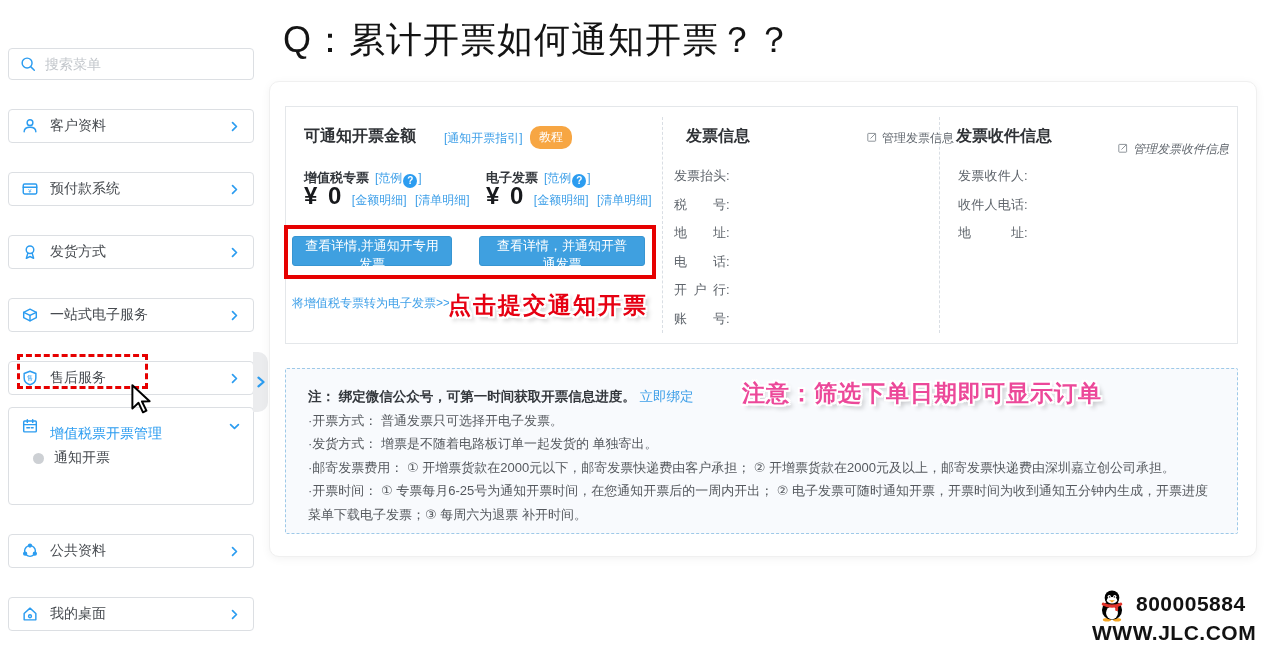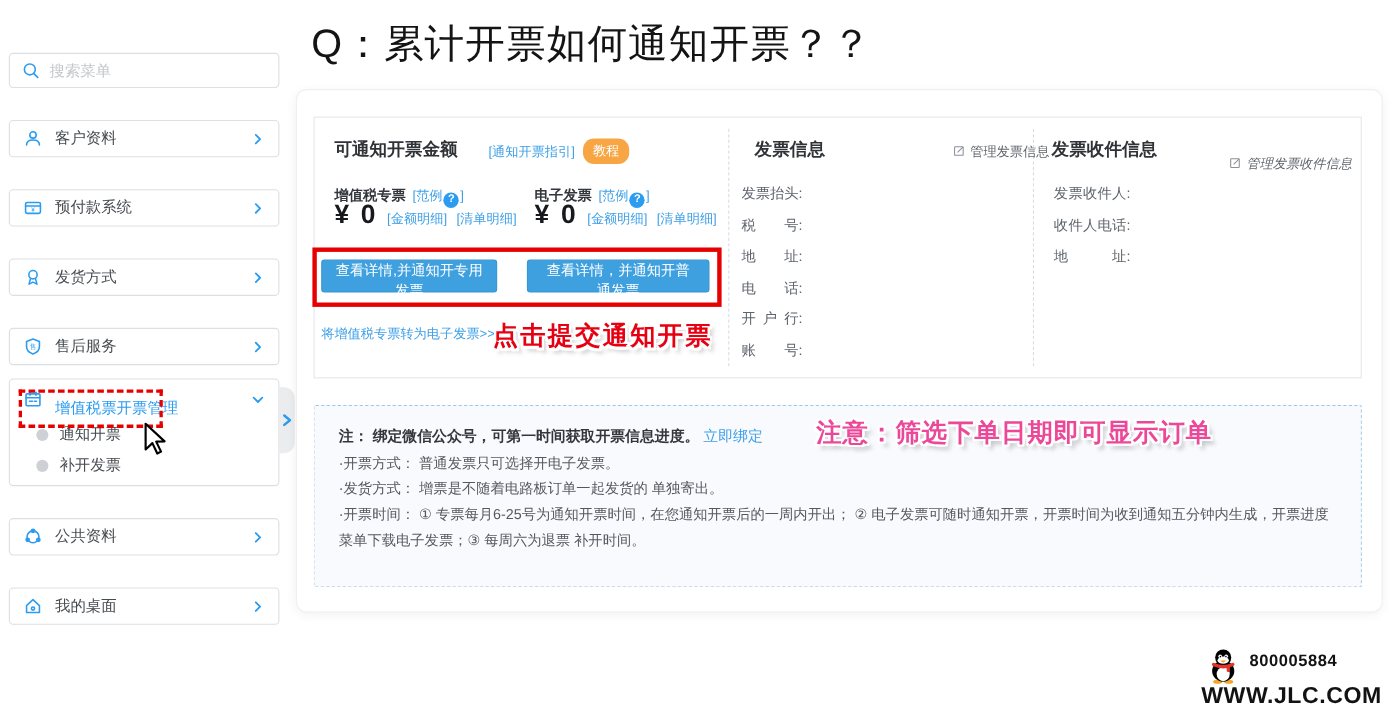--- a/index.html
+++ b/index.html
@@ -102,21 +102,21 @@
     padding:16px 22px 0 22px; font-size:13px; line-height:23.5px; color:#55595e;
   }
   .notes .head { font-size:13.5px; font-weight:bold; color:#33373c; }
   .annotation-blue {
     position:absolute; left:472px; top:296px; font-size:23px; font-weight:900; color:#ec4899;
     letter-spacing:1px; white-space:nowrap;
     text-shadow:-2px -2px 0 #fff,2px -2px 0 #fff,-2px 2px 0 #fff,2px 2px 0 #fff,0 -2px 0 #fff,0 2px 0 #fff,-2px 0 0 #fff,2px 0 0 #fff,4px 4px 4px rgba(0,0,0,.25);
   }
   
   .qq-icon { position:absolute; left:1097px; top:589px; width:30px; height:33px; }
-  .qq-number { position:absolute; left:1136px; top:592px; font-size:15px; font-weight:bold; color:#121212; letter-spacing:.5px; }
+  .qq-number { position:absolute; left:1136px; top:592px; font-size:21px; font-weight:bold; color:#121212; letter-spacing:.5px; }
   .website   { position:absolute; left:1092px; top:621px; font-size:21px; font-weight:bold; color:#121212; letter-spacing:.5px; }
 </style>
 </head>
 <body>
 
 <div class="sidebar">
 
   <div class="search-box">
     <svg class="sicon" viewBox="0 0 20 20">
         <circle cx="9" cy="9" r="5.5"></circle>
@@ -152,20 +152,31 @@
     <svg class="sicon" viewBox="0 0 20 20">
         <circle cx="10" cy="7.5" r="4.2"></circle>
         <path d="M7.6 11.2 L6 17 l4-2 4 2 -1.6-5.8"></path>
       </svg>
     <span class="lbl">发货方式</span>
     <svg class="chev" viewBox="0 0 20 20">
         <polyline points="7,4 13,10 7,16"></polyline>
       </svg>
   </div>
 
+  <div class="side-item">
+    <svg class="sicon" viewBox="0 0 20 20">
+        <path d="M3 7 L10 3.5 L17 7 V13 L10 16.5 L3 13 Z"></path>
+        <polyline points="3,7 10,10.5 17,7"></polyline>
+        <line x1="10" y1="10.5" x2="10" y2="16.5"></line>
+      </svg>
+    <span class="lbl">一站式电子服务</span>
+    <svg class="chev" viewBox="0 0 20 20">
+        <polyline points="7,4 13,10 7,16"></polyline>
+      </svg>
+  </div>
 
   <div class="side-item">
     <svg class="sicon" viewBox="0 0 20 20">
         <path d="M10 2.5 L16.5 5 V10 c0 4-3 6.4-6.5 7.5 C6.5 16.4 3.5 14 3.5 10 V5 Z"></path>
         <text x="10" y="12.5" font-size="7" fill="#2b9cf0" stroke="none" text-anchor="middle">售</text>
       </svg>
     <span class="lbl">售后服务</span>
     <svg class="chev" viewBox="0 0 20 20">
         <polyline points="7,4 13,10 7,16"></polyline>
       </svg>
@@ -183,24 +194,20 @@
         </svg>
       <span class="lbl">增值税票开票管理</span>
       <svg class="chev" viewBox="0 0 20 20">
           <polyline points="4,7 10,13 16,7"></polyline>
         </svg>
     </div>
     <div class="sub-item">
       <span class="bullet"></span>
       <span class="slbl">通知开票</span>
     </div>
-    <div class="sub-item">
-      <span class="bullet"></span>
-      <span class="slbl">补开发票</span>
-    </div>
   </div>
 
 
   <div class="side-item">
     <svg class="sicon" viewBox="0 0 20 20">
         <circle cx="10" cy="10" r="6"></circle>
         <circle cx="10" cy="4" r="1.6" fill="#2b9cf0"></circle>
         <circle cx="4.6" cy="13" r="1.6" fill="#2b9cf0"></circle>
         <circle cx="15.4" cy="13" r="1.6" fill="#2b9cf0"></circle>
       </svg>
@@ -302,20 +309,21 @@
 
   <div class="annotation-red">点击提交通知开票</div>
 
   <div class="notes">
     <div>
       <span class="head">注： 绑定微信公众号，可第一时间获取开票信息进度。</span>
       <a class="blue-link" style="font-size:13.5px;">立即绑定</a>
     </div>
     <div>·开票方式： 普通发票只可选择开电子发票。</div>
     <div>·发货方式： 增票是不随着电路板订单一起发货的 单独寄出。</div>
+    <div>·邮寄发票费用： ① 开增票货款在2000元以下，邮寄发票快递费由客户承担； ② 开增票货款在2000元及以上，邮寄发票快递费由深圳嘉立创公司承担。</div>
     <div>·开票时间： ① 专票每月6-25号为通知开票时间，在您通知开票后的一周内开出； ② 电子发票可随时通知开票，开票时间为收到通知五分钟内生成，开票进度菜单下载电子发票；③ 每周六为退票 补开时间。</div>
   </div>
 
   <div class="annotation-blue">注意：筛选下单日期即可显示订单</div>
 </div>
 
 <svg class="qq-icon" viewBox="0 0 32 36">
   <ellipse cx="10.5" cy="33.5" rx="4.5" ry="2" fill="#f5a623"></ellipse>
   <ellipse cx="21.5" cy="33.5" rx="4.5" ry="2" fill="#f5a623"></ellipse>
   <ellipse cx="16" cy="23" rx="11" ry="10.5" fill="#000000"></ellipse>

